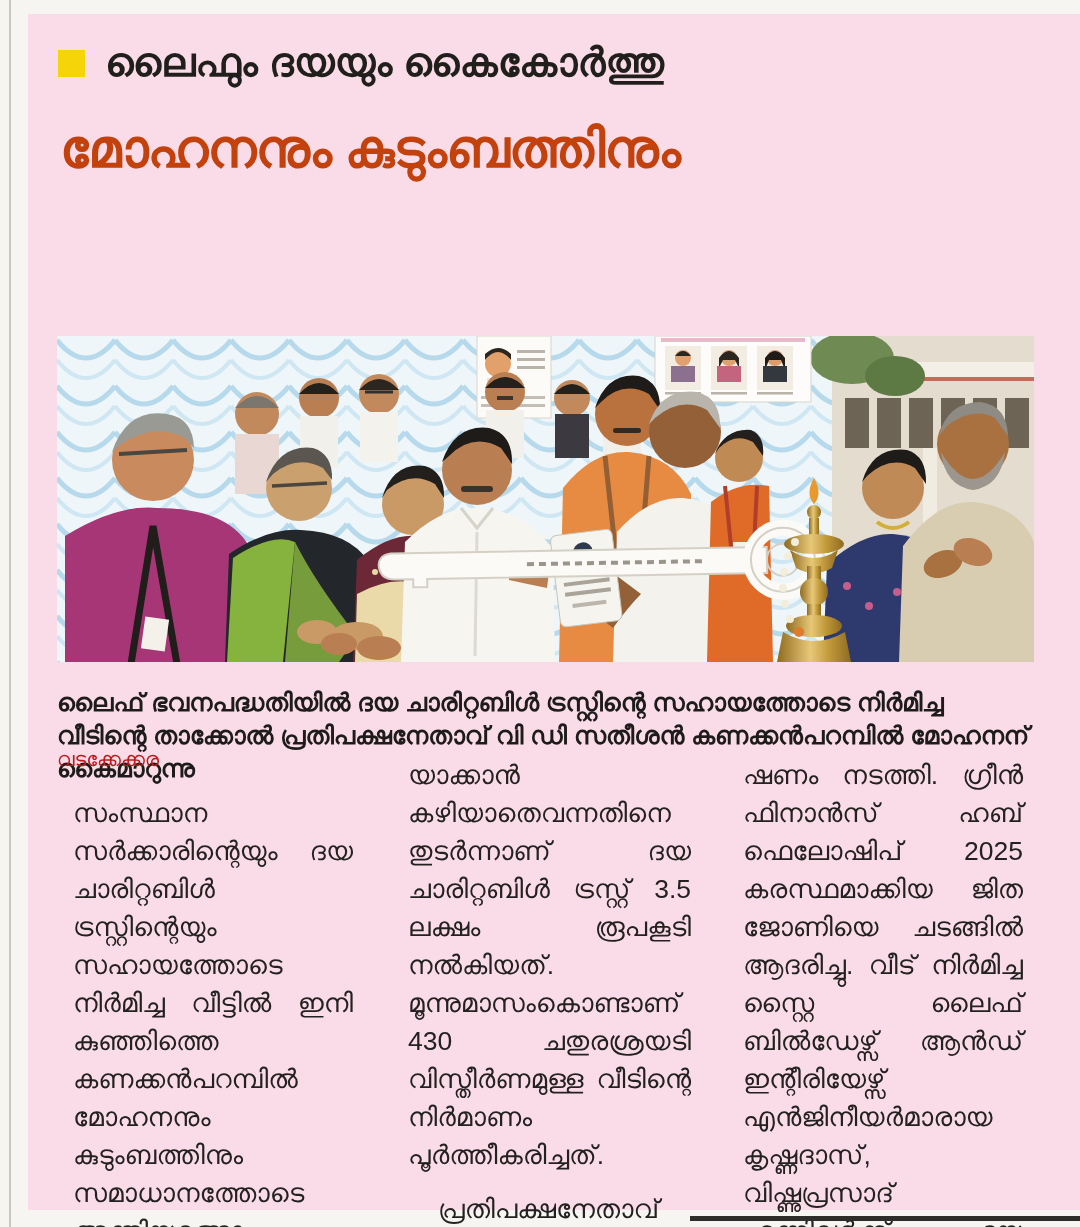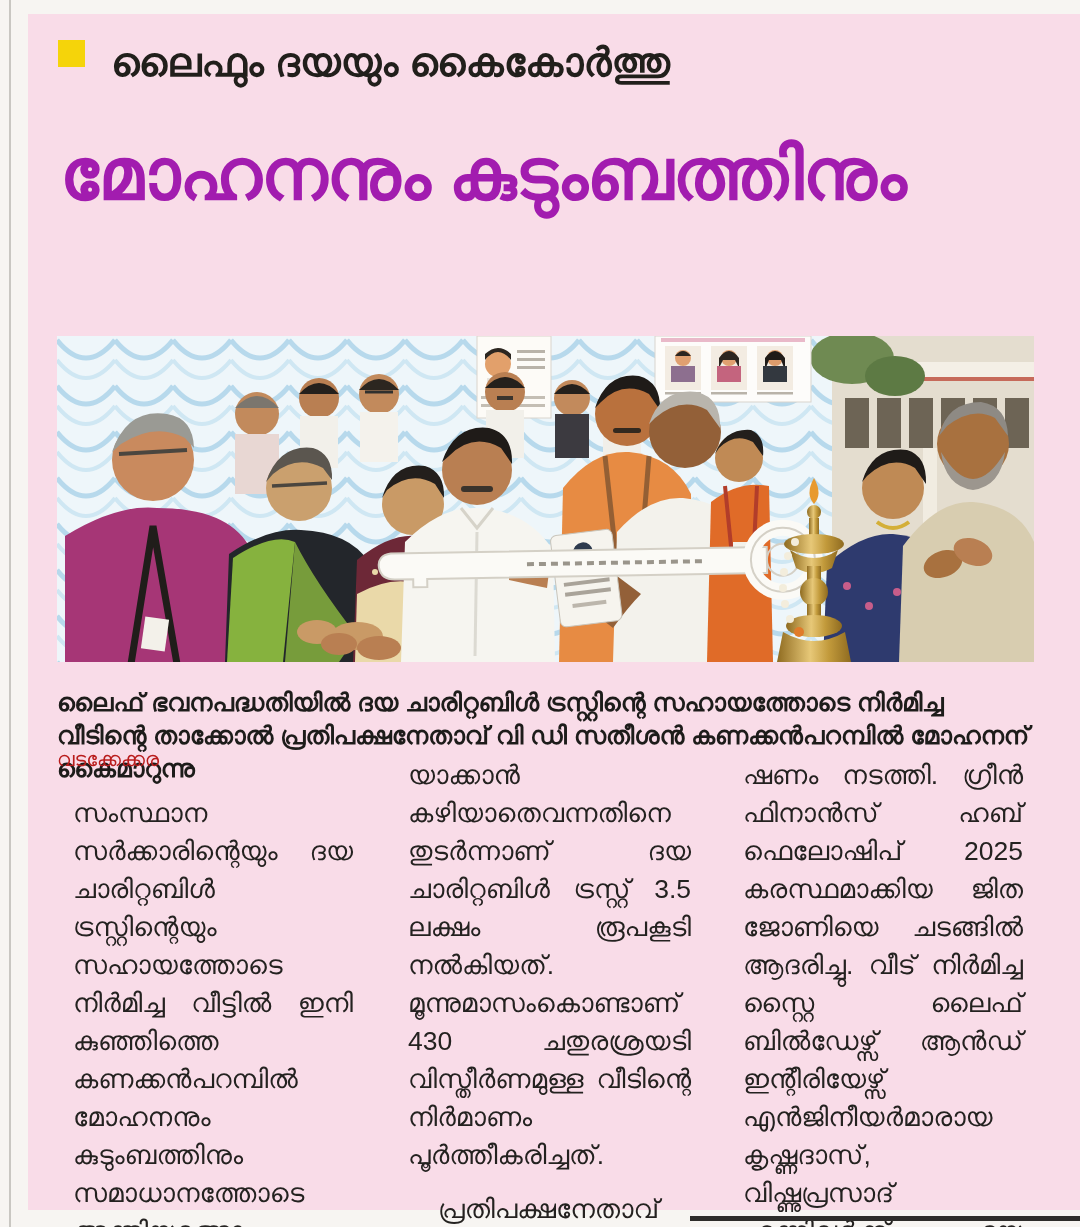--- a/index.html
+++ b/index.html
@@ -3,25 +3,25 @@
 <meta charset="utf-8">
 <style>
   html,body{margin:0;padding:0;background:#e9e7e3;}
   .page{
     position:relative;width:1080px;height:1227px;
     background:#f7f5f2;overflow:hidden;
     font-family:"Liberation Sans",sans-serif;
   }
   .edge-line{position:absolute;left:9px;top:0;width:2px;height:1227px;background:#c9c7c2;}
   .pink-panel{position:absolute;left:28px;top:14px;width:1052px;height:1196px;background:#f9dce8;}
-  .kicker-row{position:absolute;left:58px;top:40px;display:flex;gap:26px;}
+  .kicker-row{position:absolute;left:58px;top:40px;display:flex;align-items:center;gap:20px;}
   .kicker-bullet{width:27px;height:27px;background:#f5d40a;}
   .kicker-text{font-size:40px;font-weight:bold;color:#211f1b;letter-spacing:0;}
-  .headline{position:absolute;left:60px;top:98px;width:1000px;color:#a21caf;
-    font-weight:bold;font-size:72px;line-height:102px;letter-spacing:-1px;margin-top:25px;}
+  .headline{position:absolute;left:60px;top:98px;width:1000px;color:#c2410c;
+    font-weight:bold;font-size:53px;line-height:102px;letter-spacing:-1px;}
   .photo-wrap{position:absolute;left:57px;top:336px;width:977px;height:326px;background:#dfeef5;}
   .photo-wrap svg{display:block;}
   .caption{position:absolute;left:57px;top:670px;width:982px;
     font-size:25px;line-height:33px;font-weight:bold;color:#1d1c1a;text-align:left;margin-top:16px;}
   .dateline{font-weight:normal;font-size:20px;color:#b91c1c;margin:0 0 16px 0;}
   .col{position:absolute;top:740px;font-size:26.5px;line-height:38px;color:#242220;text-align:justify;}
   .col p{margin:16px;}
   .col p.indent{text-indent:30px;}
   .col1{left:57px;width:312px;}
   .col2{left:392px;width:315px;}

